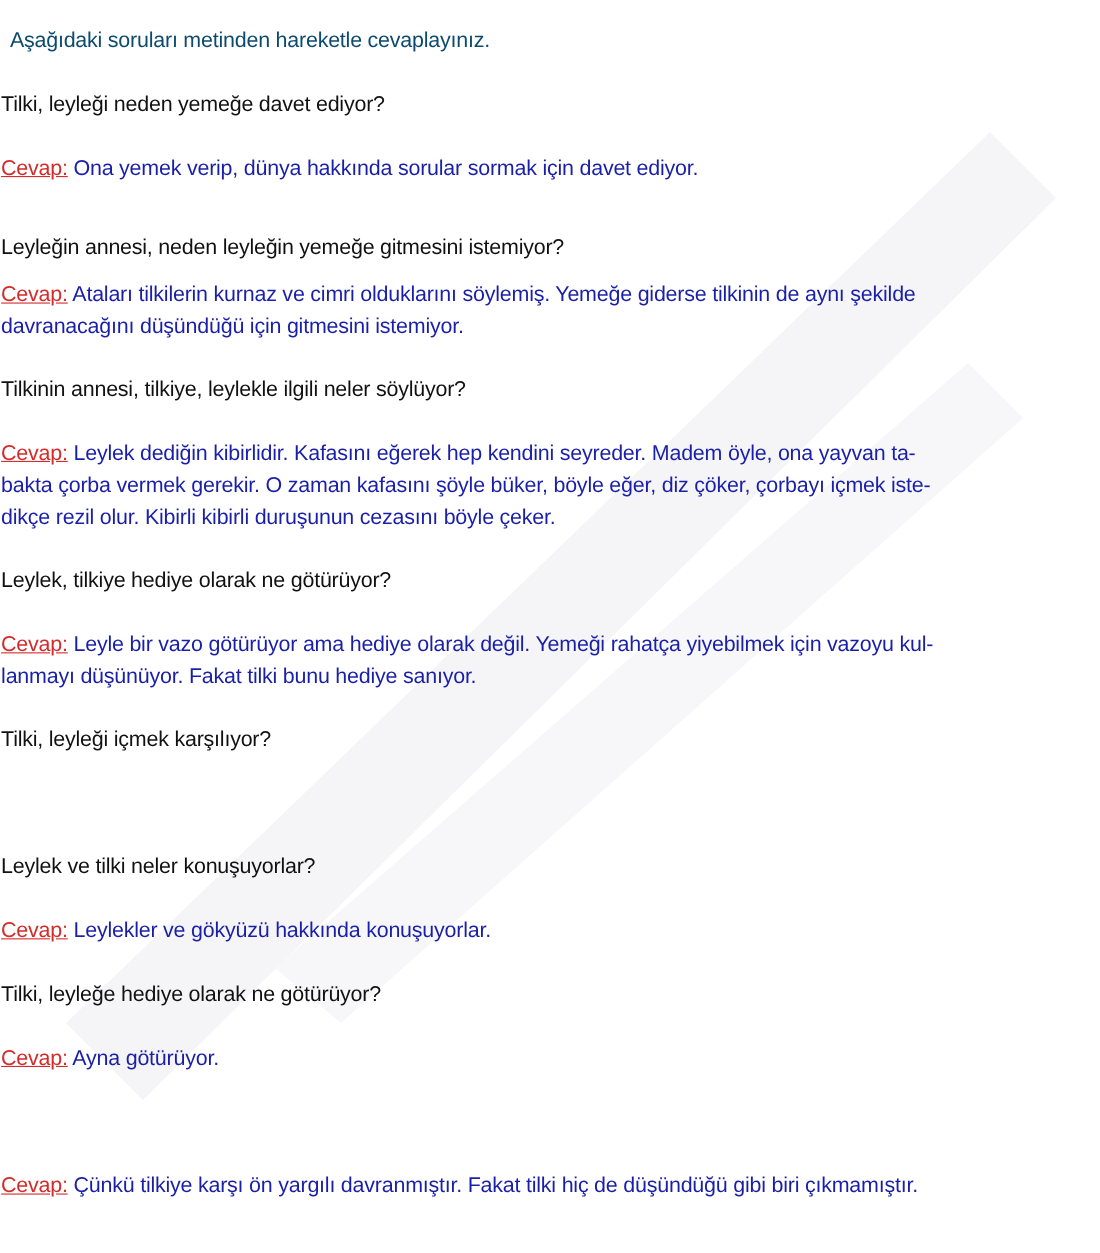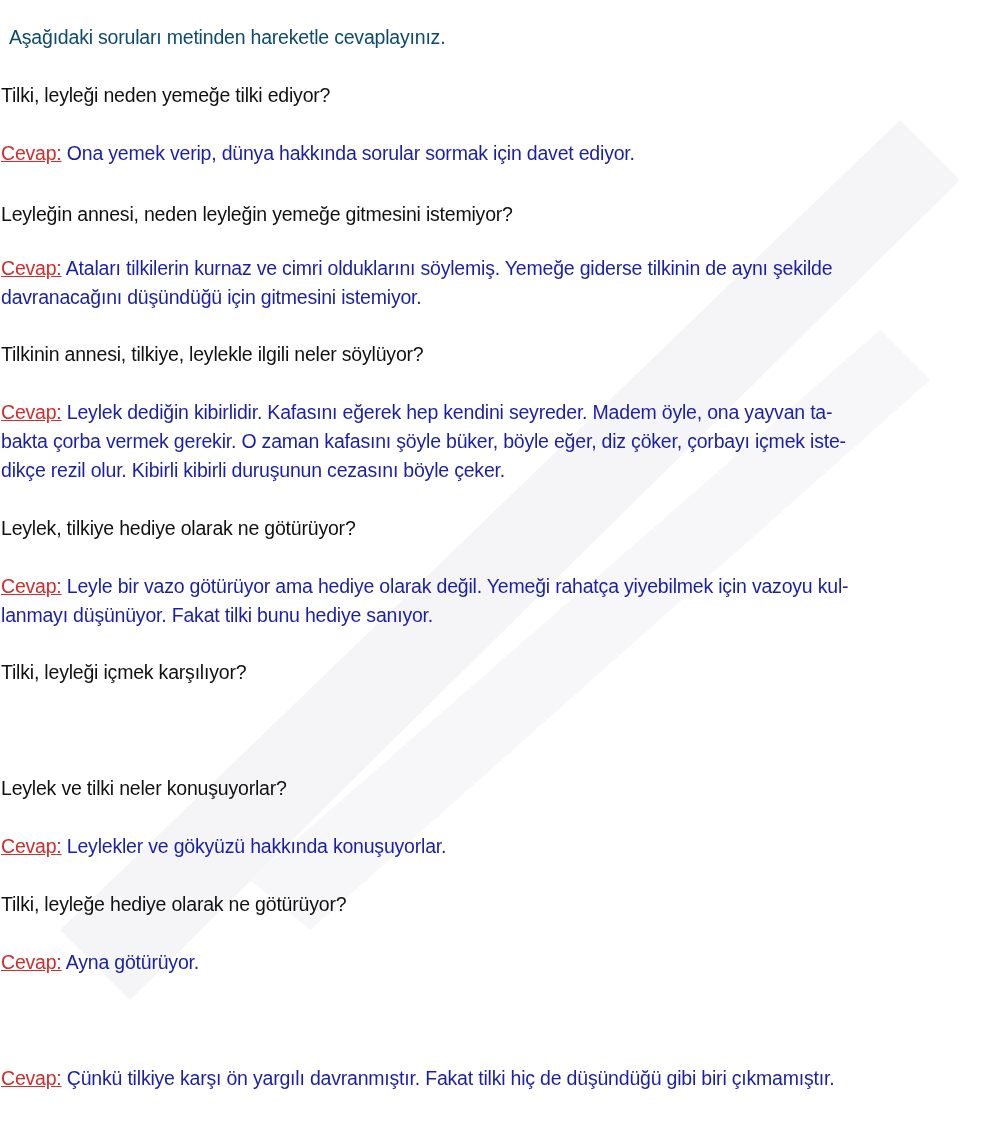--- a/index.html
+++ b/index.html
@@ -18,27 +18,27 @@
 
 <div class="page">
 
   <svg class="watermark" viewBox="0 0 1000 1139">
     <path d="M60 930 L900 120 L960 180 L130 1000 Z" fill="#f5f5f7"></path>
     <path d="M250 880 L880 330 L930 380 L310 930 Z" fill="#f7f7f9"></path>
   </svg>
 
   <div class="line title" style="top:23px">Aşağıdaki soruları metinden hareketle cevaplayınız.</div>
 
-  <div class="line q" style="top:81px">Tilki, leyleği neden yemeğe tilki ediyor?</div>
+  <div class="line q" style="top:81px">Tilki, leyleği neden yemeğe davet ediyor?</div>
   <div class="line" style="top:139px">
     <span class="label">Cevap:</span>
     <span class="ans">Ona yemek verip, dünya hakkında sorular sormak için davet ediyor.</span>
   </div>
 
-  <div class="line q" style="top:200px">Leyleğin annesi, neden leyleğin yemeğe gitmesini istemiyor?</div>
+  <div class="line q" style="top:211px">Leyleğin annesi, neden leyleğin yemeğe gitmesini istemiyor?</div>
   <div class="line" style="top:254px">
     <span class="label">Cevap:</span>
     <span class="ans">Ataları tilkilerin kurnaz ve cimri olduklarını söylemiş. Yemeğe giderse tilkinin de aynı şekilde</span>
   </div>
   <div class="line ans" style="top:283px">davranacağını düşündüğü için gitmesini istemiyor.</div>
 
   <div class="line q" style="top:340px">Tilkinin annesi, tilkiye, leylekle ilgili neler söylüyor?</div>
   <div class="line" style="top:398px">
     <span class="label">Cevap:</span>
     <span class="ans">Leylek dediğin kibirlidir. Kafasını eğerek hep kendini seyreder. Madem öyle, ona yayvan ta-</span>

